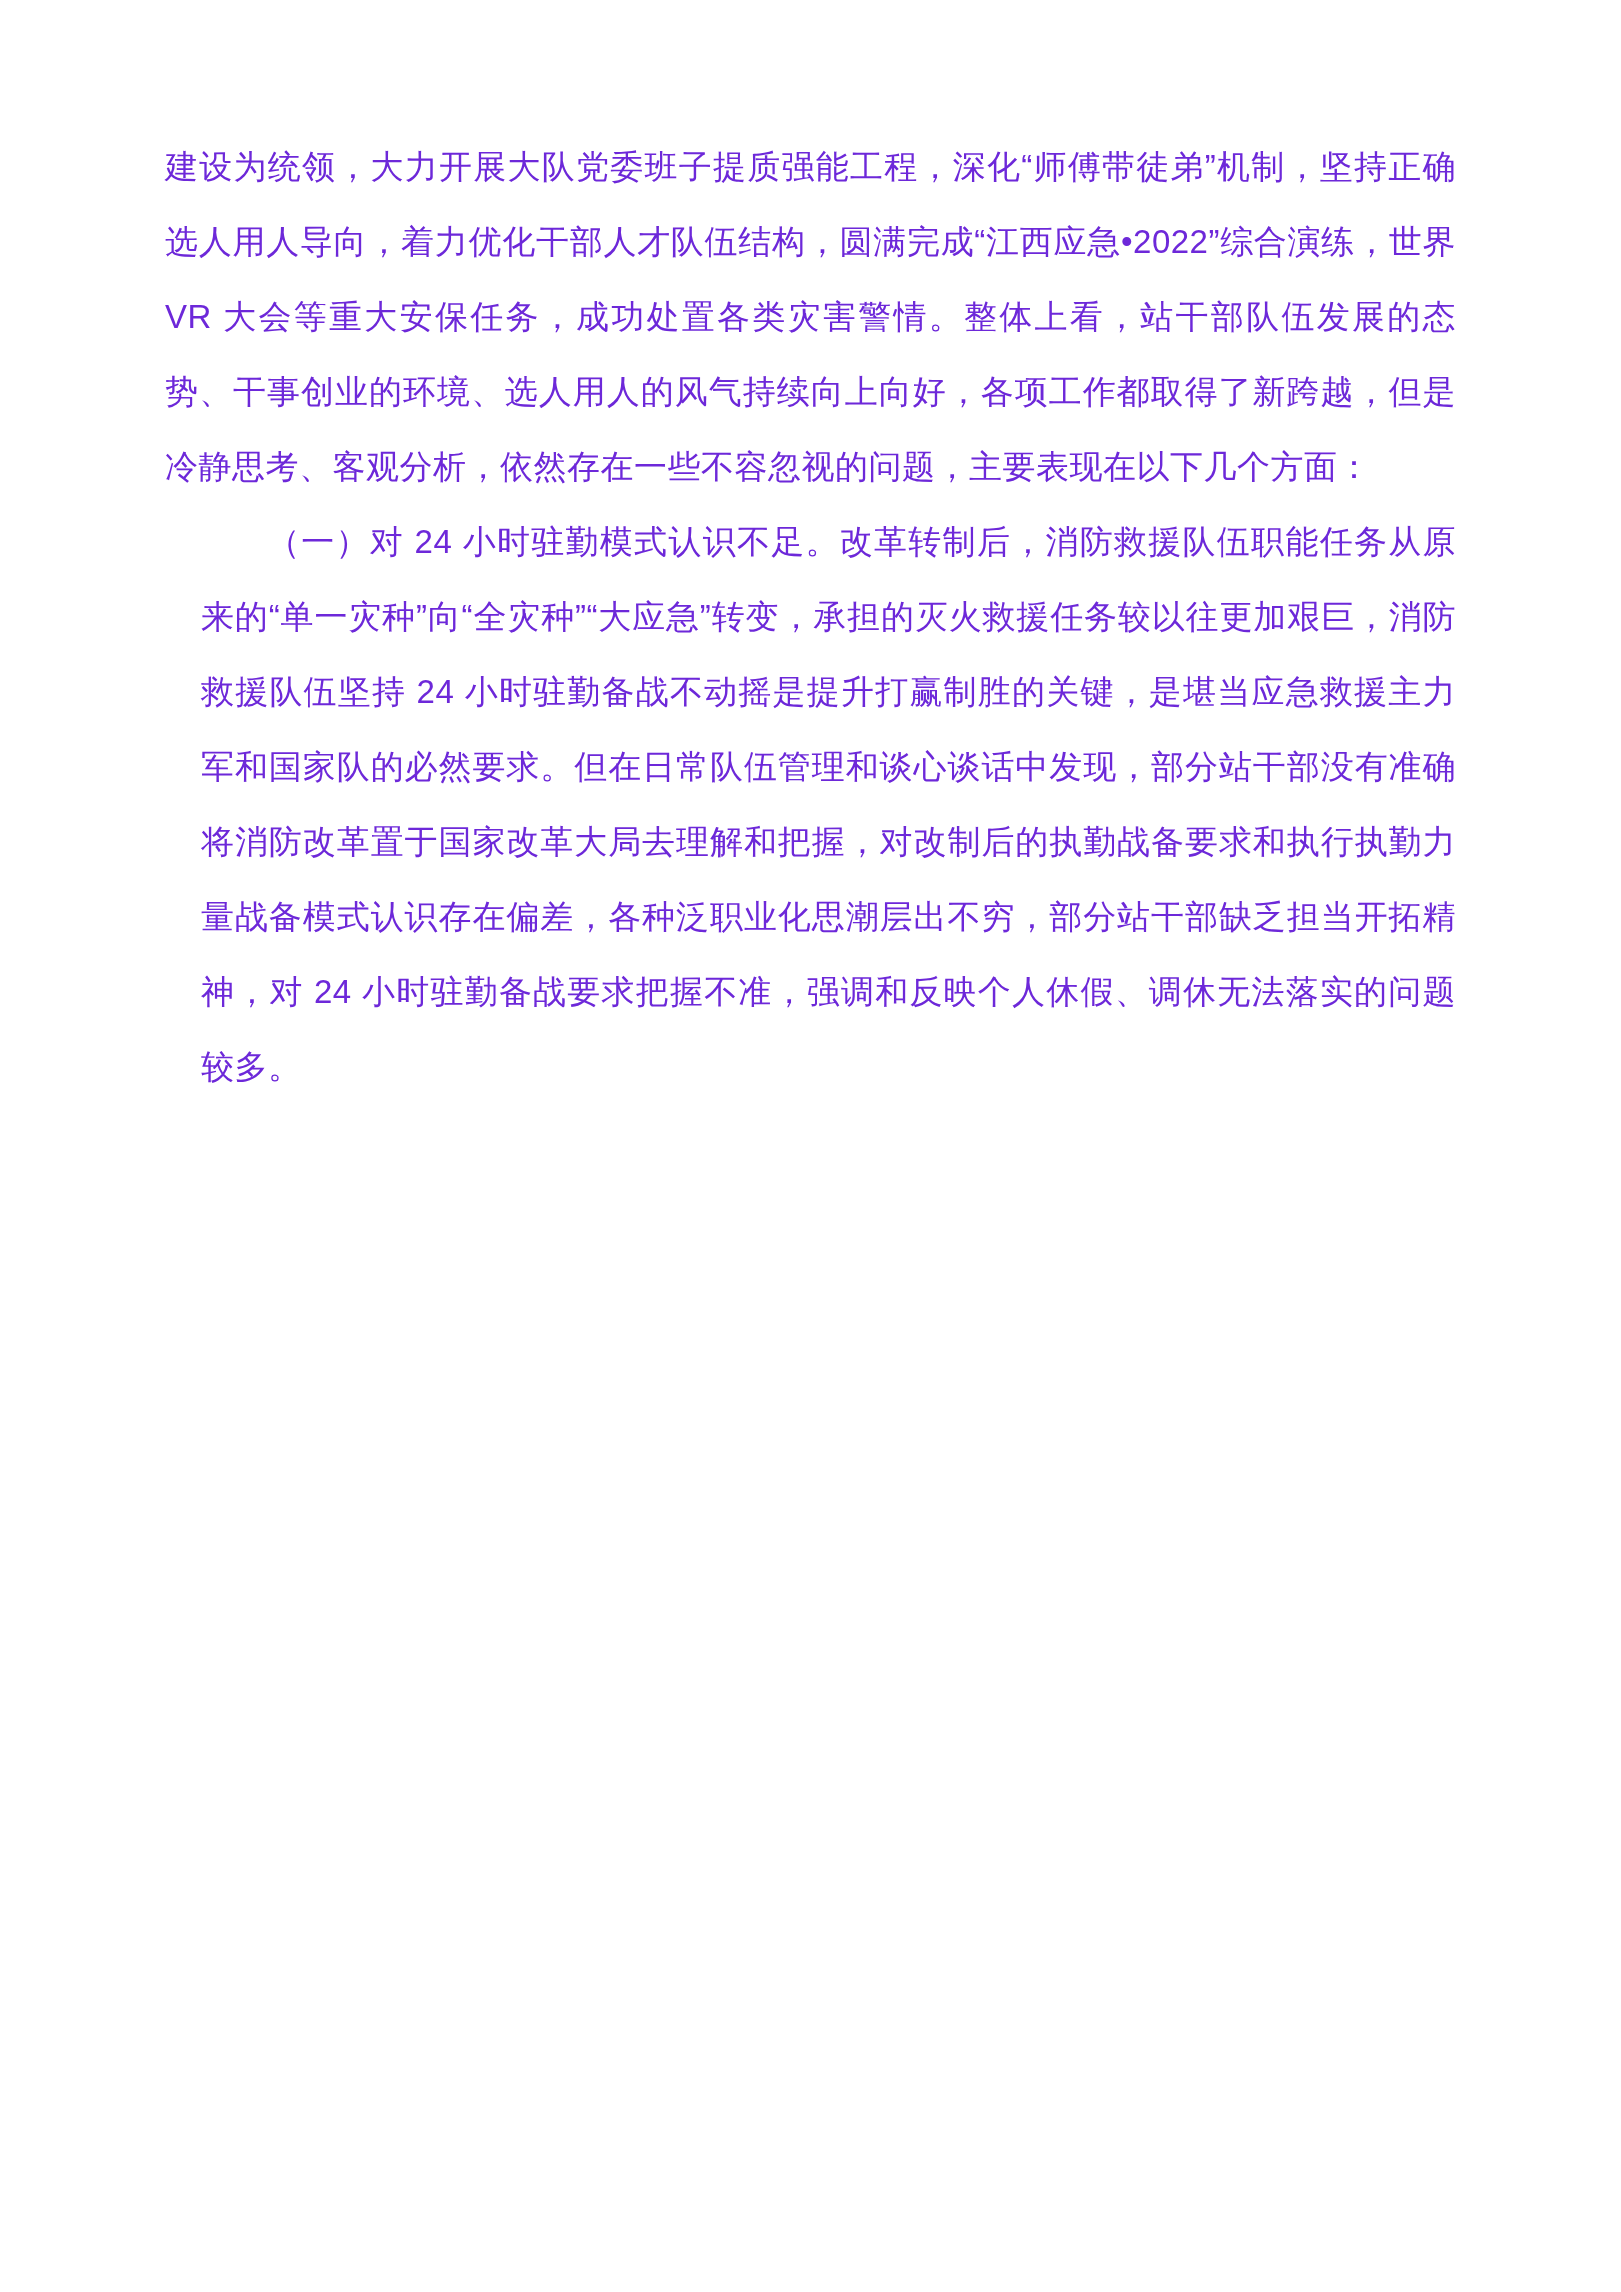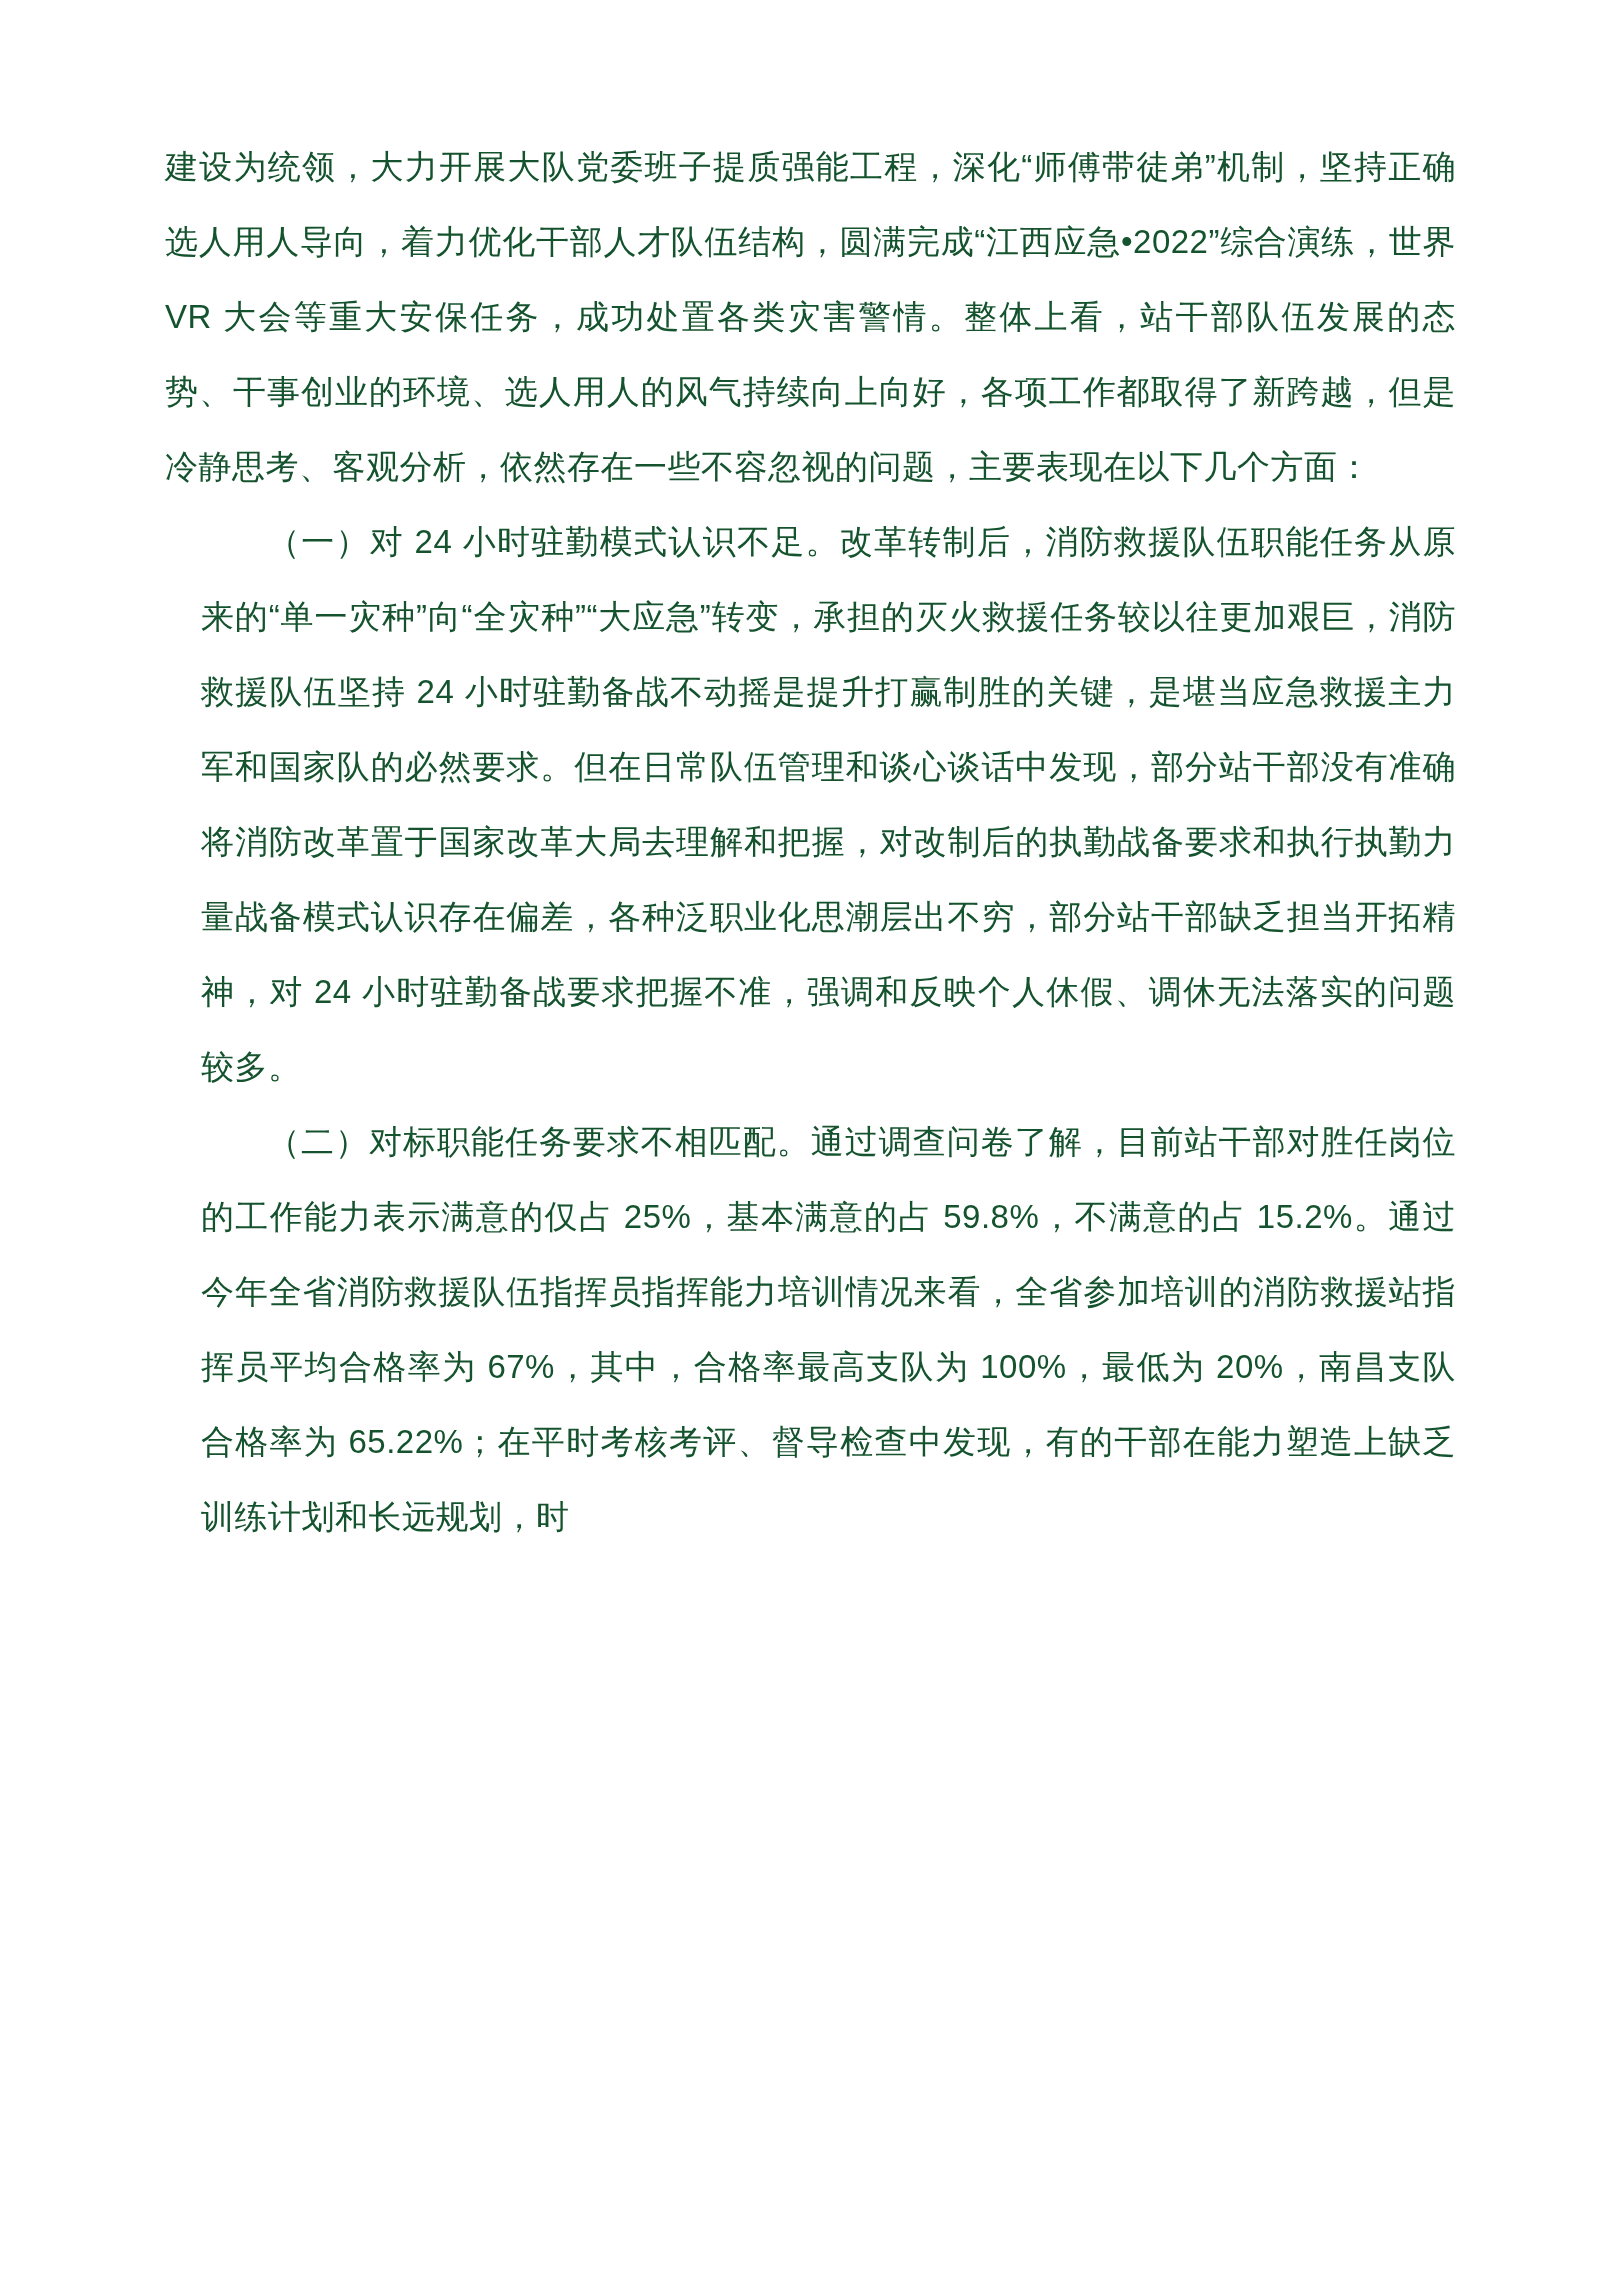--- a/index.html
+++ b/index.html
@@ -17,34 +17,33 @@
     font-family: "Liberation Sans", "DejaVu Sans", sans-serif;
   }
   .content {
     box-sizing: border-box;
     padding: 129px 165px 0 165px;
   }
   .para {
     margin: 0;
     font-size: 33px;
     line-height: 75px;
-    color: #14532d;
+    color: #6d28d9;
     text-align: justify;
     text-align-last: left;
     letter-spacing: 0.5px;
     word-break: break-all;
   }
   .para.indent {
     text-indent: 2em;
     margin-left: 36px;
   }
 </style>
 </head>
 <body>
 
 <div class="page">
   <div class="content">
     <p class="para">建设为统领，大力开展大队党委班子提质强能工程，深化“师傅带徒弟”机制，坚持正确选人用人导向，着力优化干部人才队伍结构，圆满完成“江西应急•2022”综合演练，世界 VR 大会等重大安保任务，成功处置各类灾害警情。整体上看，站干部队伍发展的态势、干事创业的环境、选人用人的风气持续向上向好，各项工作都取得了新跨越，但是冷静思考、客观分析，依然存在一些不容忽视的问题，主要表现在以下几个方面：</p>
     <p class="para indent">（一）对 24 小时驻勤模式认识不足。改革转制后，消防救援队伍职能任务从原来的“单一灾种”向“全灾种”“大应急”转变，承担的灭火救援任务较以往更加艰巨，消防救援队伍坚持 24 小时驻勤备战不动摇是提升打赢制胜的关键，是堪当应急救援主力军和国家队的必然要求。但在日常队伍管理和谈心谈话中发现，部分站干部没有准确将消防改革置于国家改革大局去理解和把握，对改制后的执勤战备要求和执行执勤力量战备模式认识存在偏差，各种泛职业化思潮层出不穷，部分站干部缺乏担当开拓精神，对 24 小时驻勤备战要求把握不准，强调和反映个人休假、调休无法落实的问题较多。</p>
-    <p class="para indent">（二）对标职能任务要求不相匹配。通过调查问卷了解，目前站干部对胜任岗位的工作能力表示满意的仅占 25%，基本满意的占 59.8%，不满意的占 15.2%。通过今年全省消防救援队伍指挥员指挥能力培训情况来看，全省参加培训的消防救援站指挥员平均合格率为 67%，其中，合格率最高支队为 100%，最低为 20%，南昌支队合格率为 65.22%；在平时考核考评、督导检查中发现，有的干部在能力塑造上缺乏训练计划和长远规划，时</p>
   </div>
 </div>
 
 
 </body></html>

